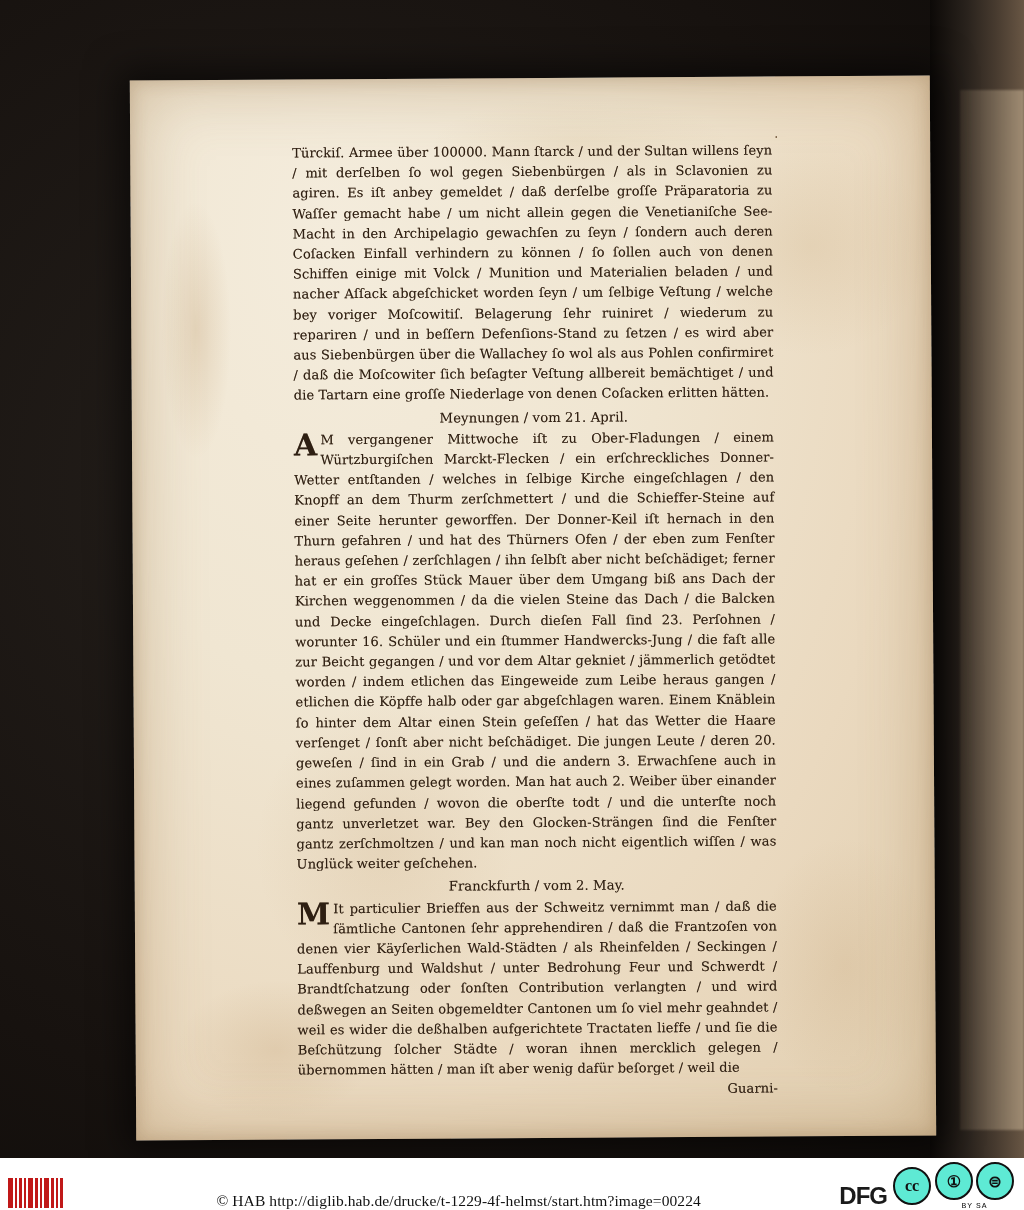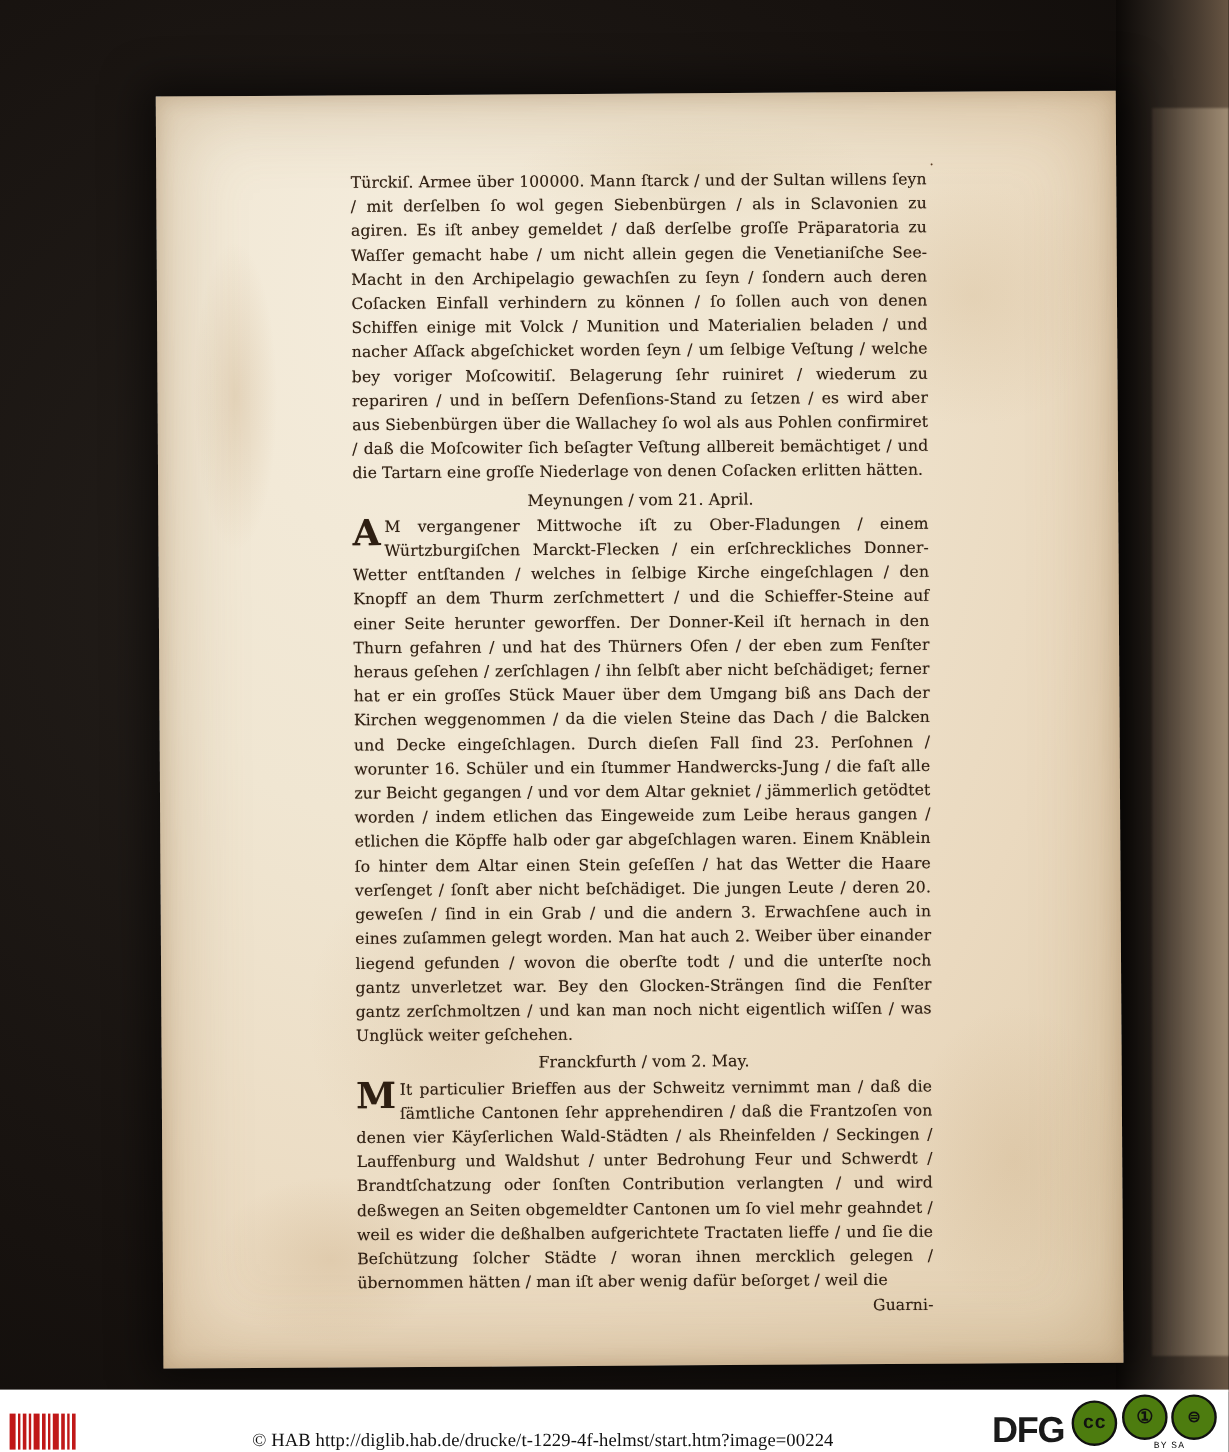--- a/index.html
+++ b/index.html
@@ -147,35 +147,35 @@
     flex: 1;
     text-align: center;
     font-family: "Liberation Serif", serif;
     font-size: 15.5px;
     color: #111;
     letter-spacing: .1px;
   }
   #dfg-logo {
     font-family: "Liberation Sans", sans-serif;
     font-weight: bold;
-    font-size: 30px;
+    font-size: 24px;
     letter-spacing: -1px;
     color: #1a1a1a;
     margin-right: 6px;
   }
   #cc-badges {
     display: flex; align-items: center; gap: 4px; margin-right: 10px;
   }
   .cc-circle {
     width: 34px; height: 34px; border-radius: 50%;
     border: 2.5px solid #111;
     display: flex; align-items: center; justify-content: center;
-    font-family: Liberation Mono, monospace;
+    font-family: Liberation Serif, serif;
     font-weight: bold; font-size: 16px; color: #111;
-    background: #4d7c0f;
+    background: #5eead4;
   }
   .cc-group { display: flex; flex-direction: column; align-items: center; }
   .cc-row { display: flex; gap: 3px; }
   .cc-caption {
     font-family: Liberation Mono, monospace;
     font-size: 8px; letter-spacing: 1px; color: #111; margin-top: 1px;
   }
 </style>
 </head>
 <body>

